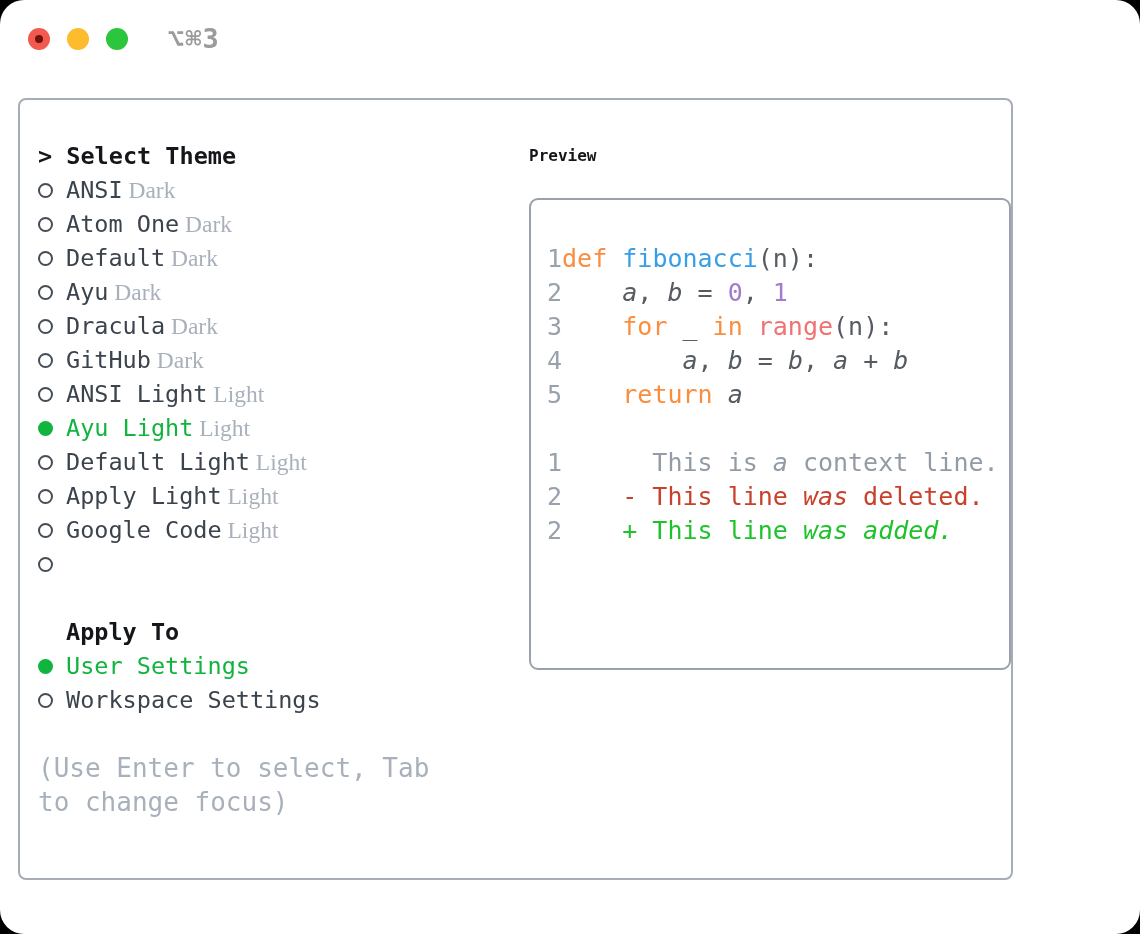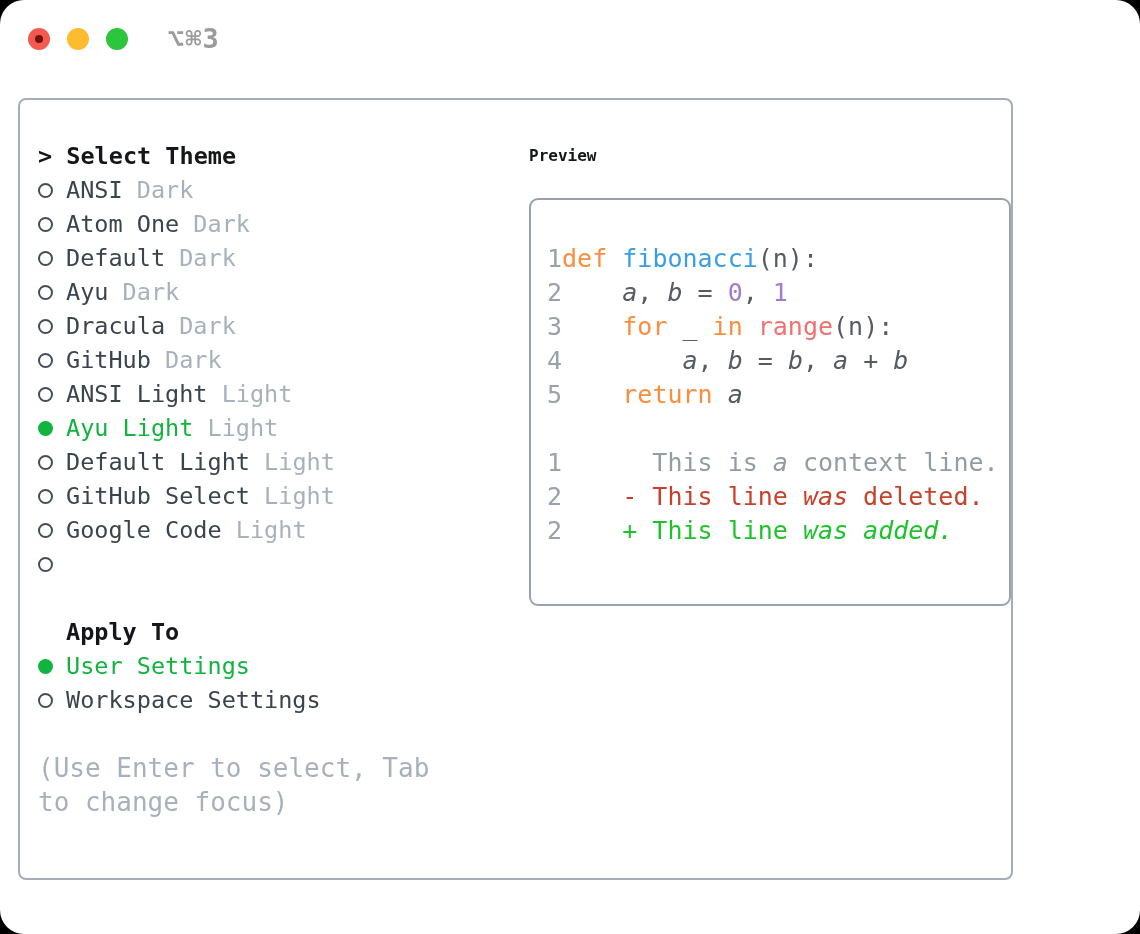--- a/index.html
+++ b/index.html
@@ -29,37 +29,37 @@
   }
   .left-col { width:430px; flex:none; }
   .right-col { margin-left:32px; flex:none; }
 
   .row { height:34px; display:flex; align-items:center; }
   .spacer { height:34px; }
   .label { white-space:pre; font-size:23.5px; line-height:34px; }
   .hdr { color:#141619; font-weight:700; }
   .prompt { color:#141619; font-weight:700; }
   .name { color:#3b434c; }
-  .variant { color:#a8b1bb; }
+  .variant { color:#a8b1bb;font-family:Liberation Serif, serif; }
   .sel .name { color:#10b43e; }
 
   .radio { width:15px; height:15px; border-radius:50%; box-sizing:border-box; margin-right:13px; flex:none; }
   .radio-off { border:2px solid #454d57; background:transparent; }
   .radio-on  { background:#10b43e; }
   .indent { padding-left:28px; }
 
   .hint {
     margin-top:34px; width:430px; font-size:26px; line-height:34px;
     color:#a8b1bb; word-wrap:normal;
   }
 
   
   .preview-title { font-size:16px; line-height:34px; font-weight:700; color:#141619; }
   .preview-box {
-    margin-top:25px; width:482px; height:408px; box-sizing:border-box;
+    margin-top:25px; width:482px; height:472px; box-sizing:border-box;
     border:2px solid #9aa1aa; border-radius:9px; background:#fff;
     padding:42px 0 0 16px; overflow:hidden;
   }
   .cl { white-space:pre; font-size:25px; line-height:34px; }
   .lnum { color:#99a2ac; }
   .kw   { color:#fa8d3e; }
   .fn   { color:#399ee6; }
   .numl { color:#a37acc; }
   .call { color:#f07171; }
   .txt  { color:#565b62; }
@@ -120,21 +120,21 @@
           <div class="row sel">
             <span class="radio radio-on"></span>
             <span class="label"><span class="name">Ayu Light</span><span class="variant"> Light</span></span>
           </div>
           <div class="row">
             <span class="radio radio-off"></span>
             <span class="label"><span class="name">Default Light</span><span class="variant"> Light</span></span>
           </div>
           <div class="row">
             <span class="radio radio-off"></span>
-            <span class="label"><span class="name">GitHub Select</span><span class="variant"> Light</span></span>
+            <span class="label"><span class="name">Apply Light</span><span class="variant"> Light</span></span>
           </div>
           <div class="row">
             <span class="radio radio-off"></span>
             <span class="label"><span class="name">Google Code</span><span class="variant"> Light</span></span>
           </div>
           <div class="row">
             <span class="radio radio-off"></span>
           </div>
         </div>
 

